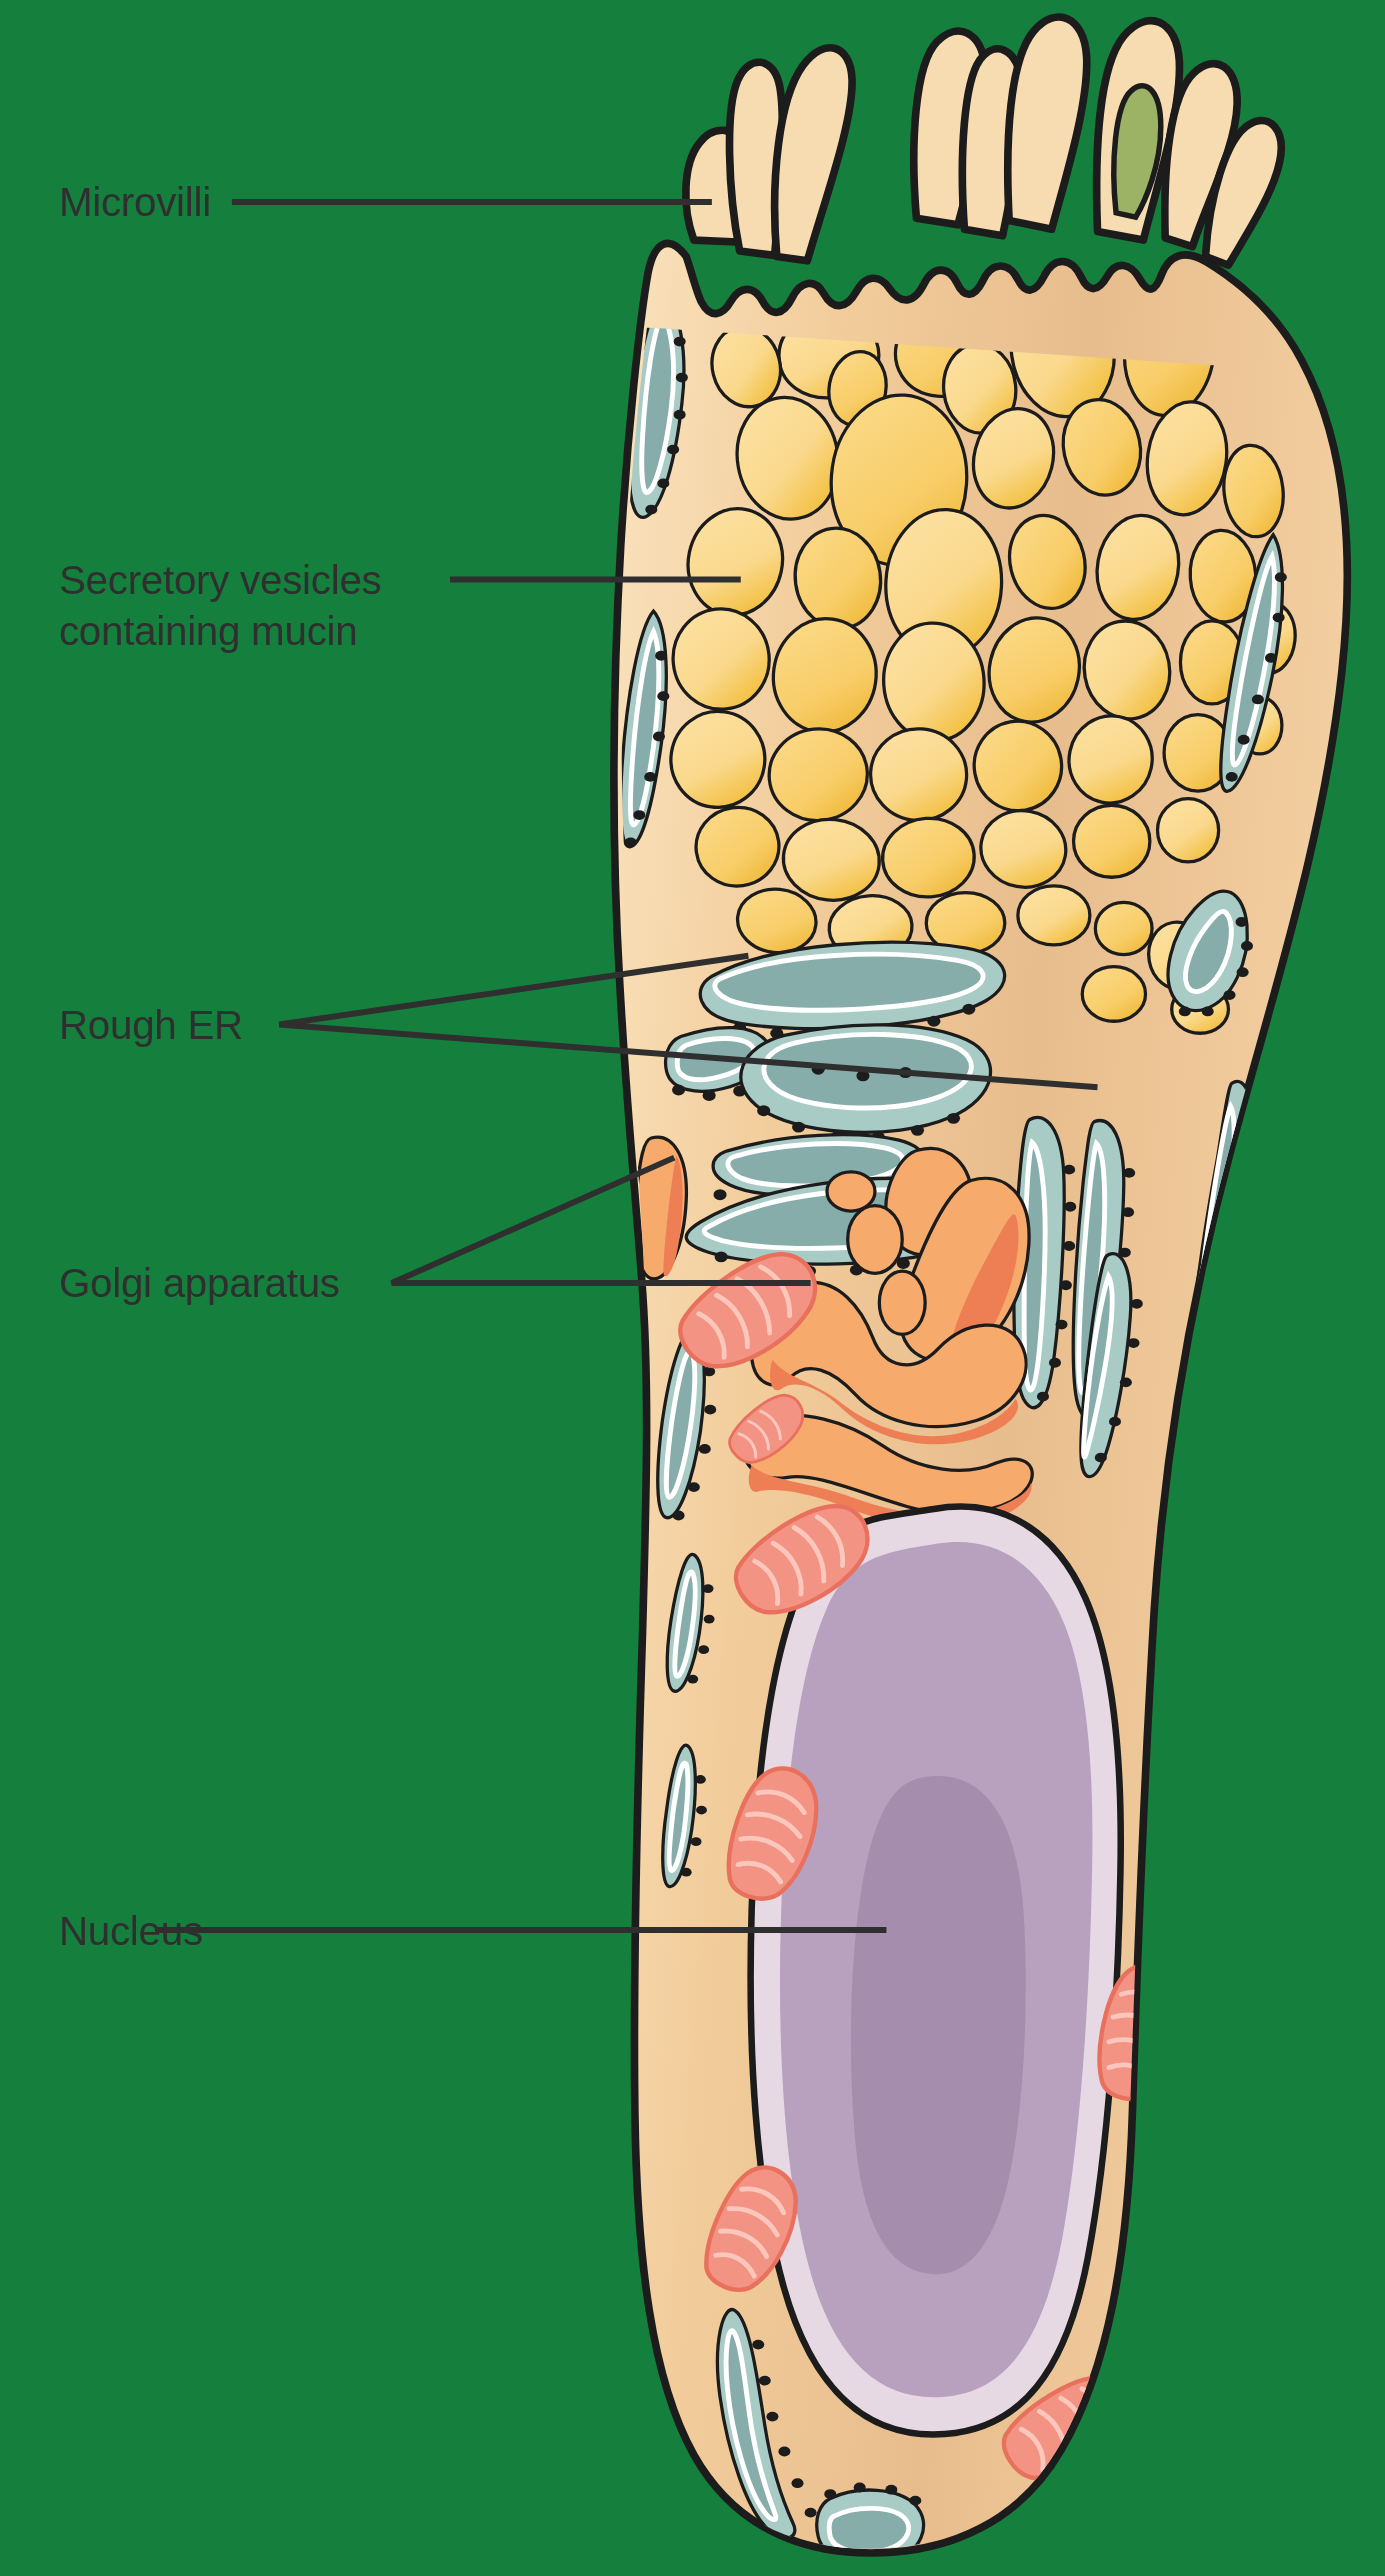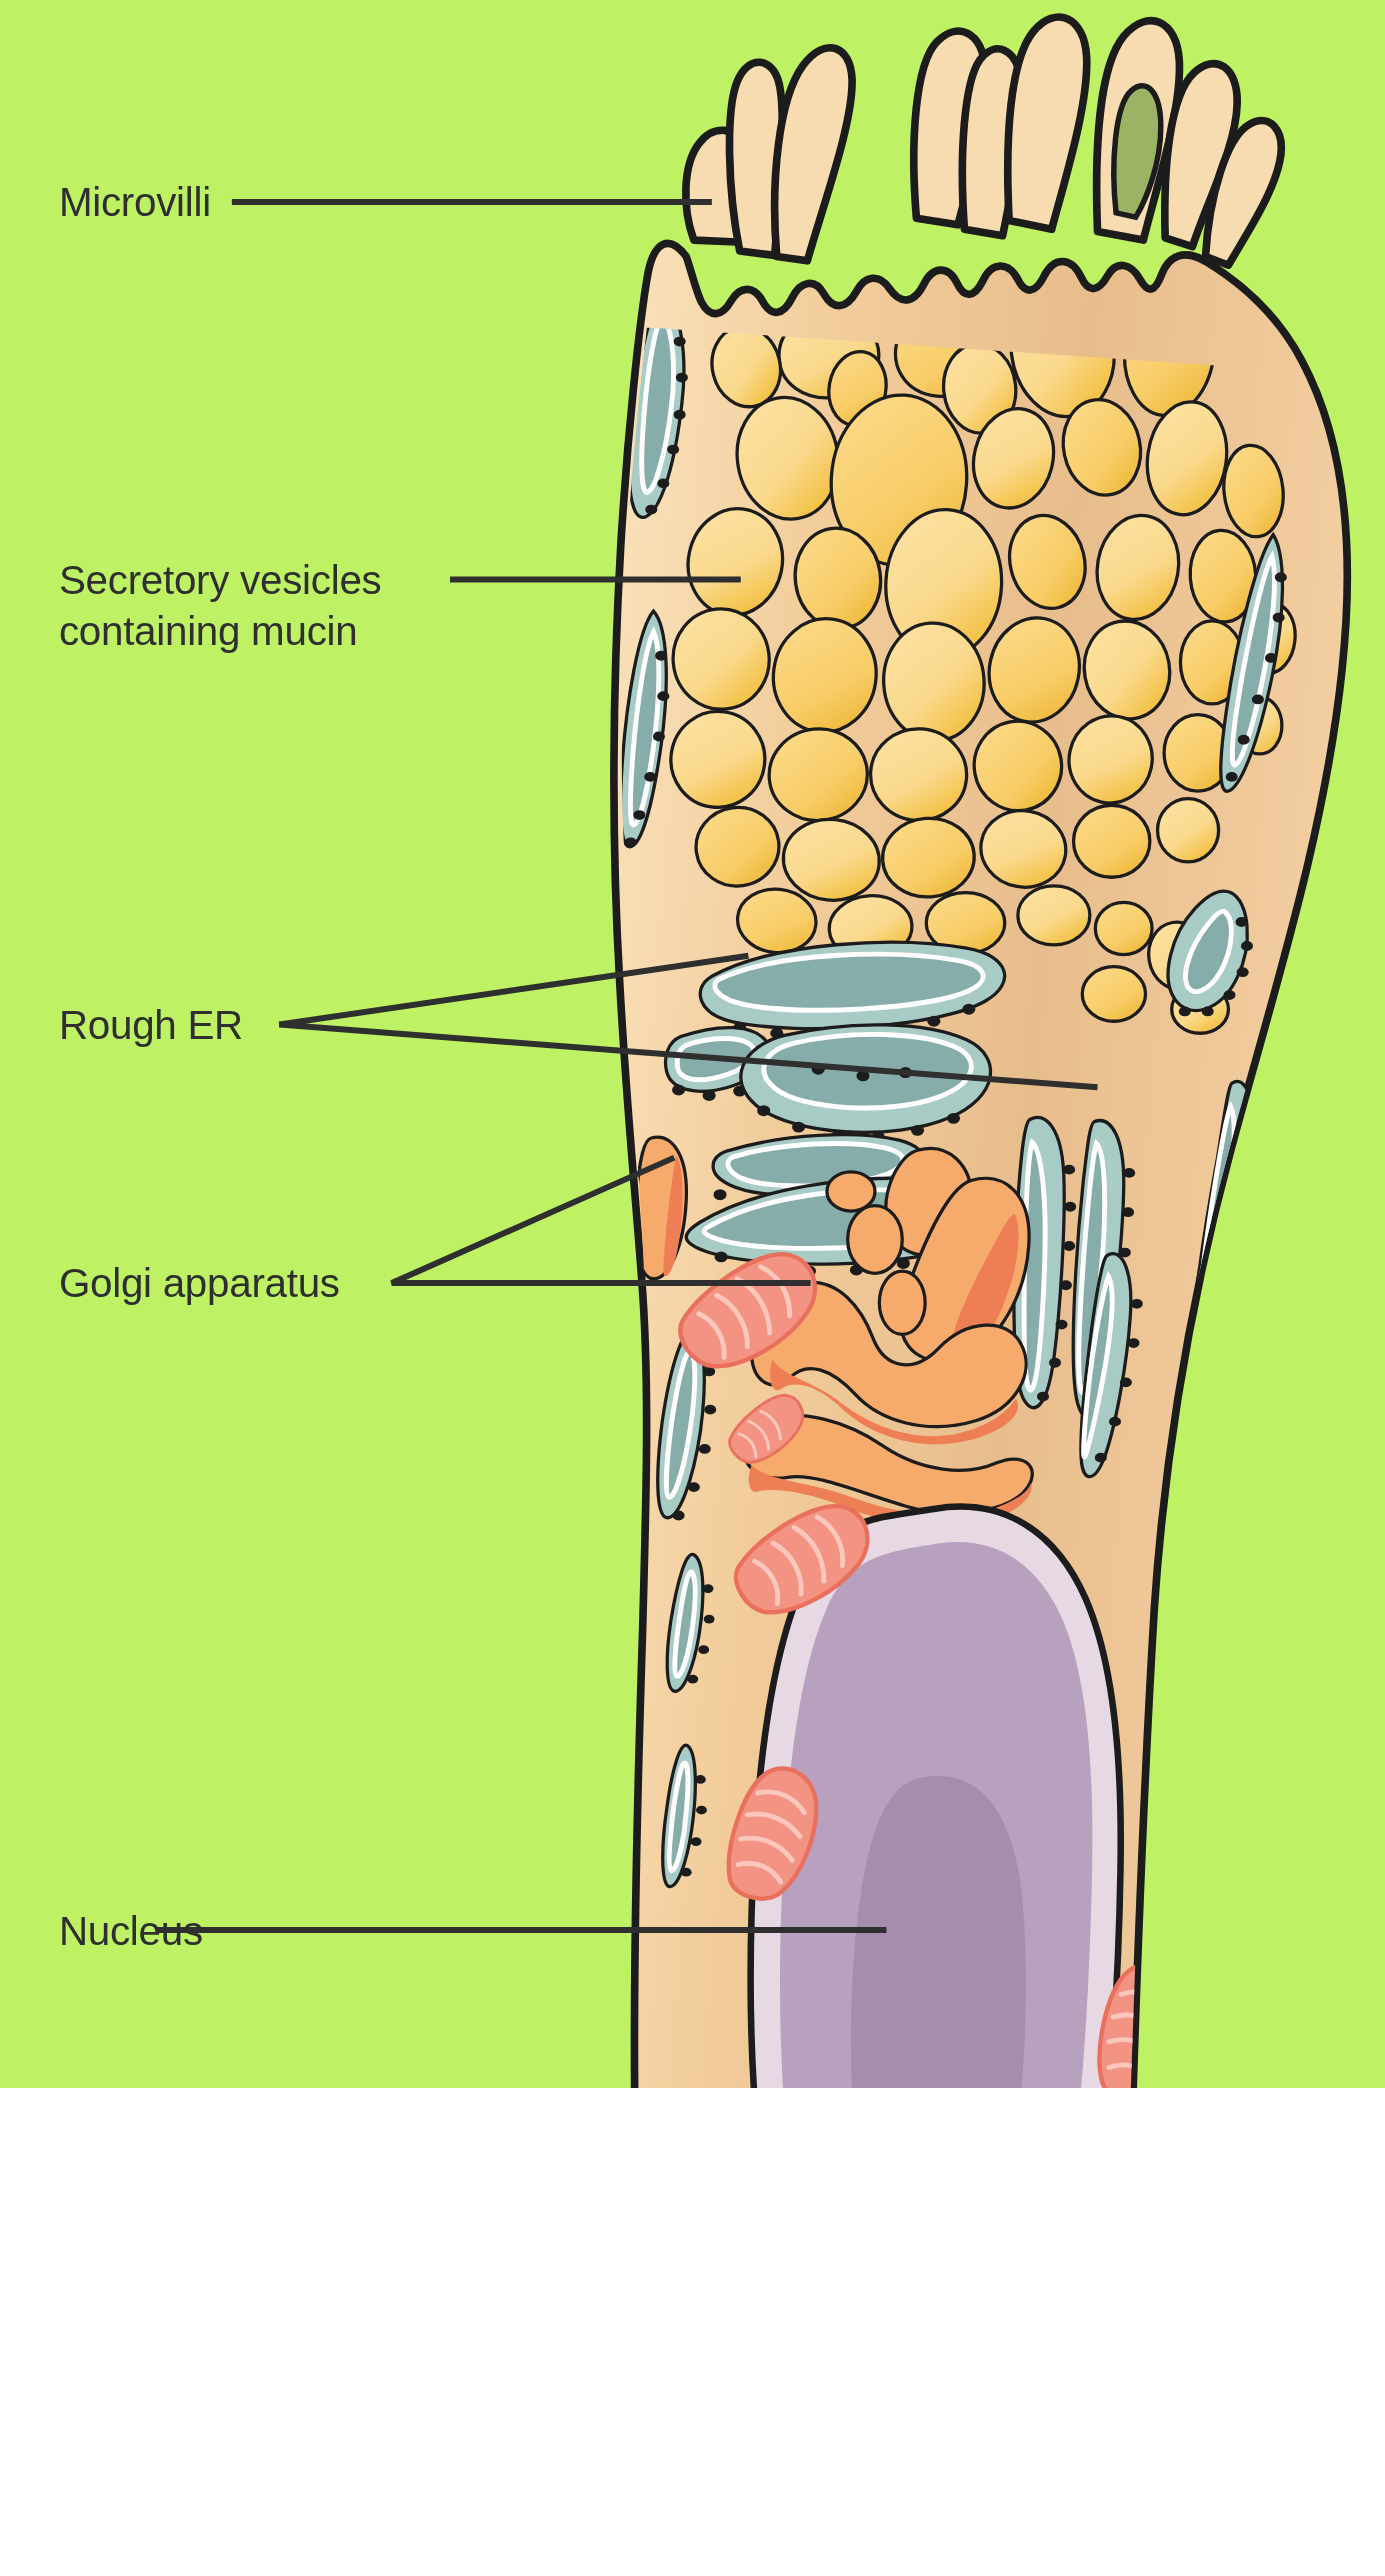--- a/index.html
+++ b/index.html
@@ -6,22 +6,22 @@
     margin: 0;
     padding: 0;
     background: #ffffff;
   }
   body {
     font-family: "Liberation Sans", sans-serif;
   }
   #page {
     position: relative;
     width: 1385px;
-    height: 2088px;
-    background: #bef264;
+    height: 2576px;
+    background: #15803d;
     overflow: hidden;
   }
   #figure-svg {
     position: absolute;
     top: 0;
     left: 0;
     width: 1385px;
     height: 2576px;
     display: block;
   }

